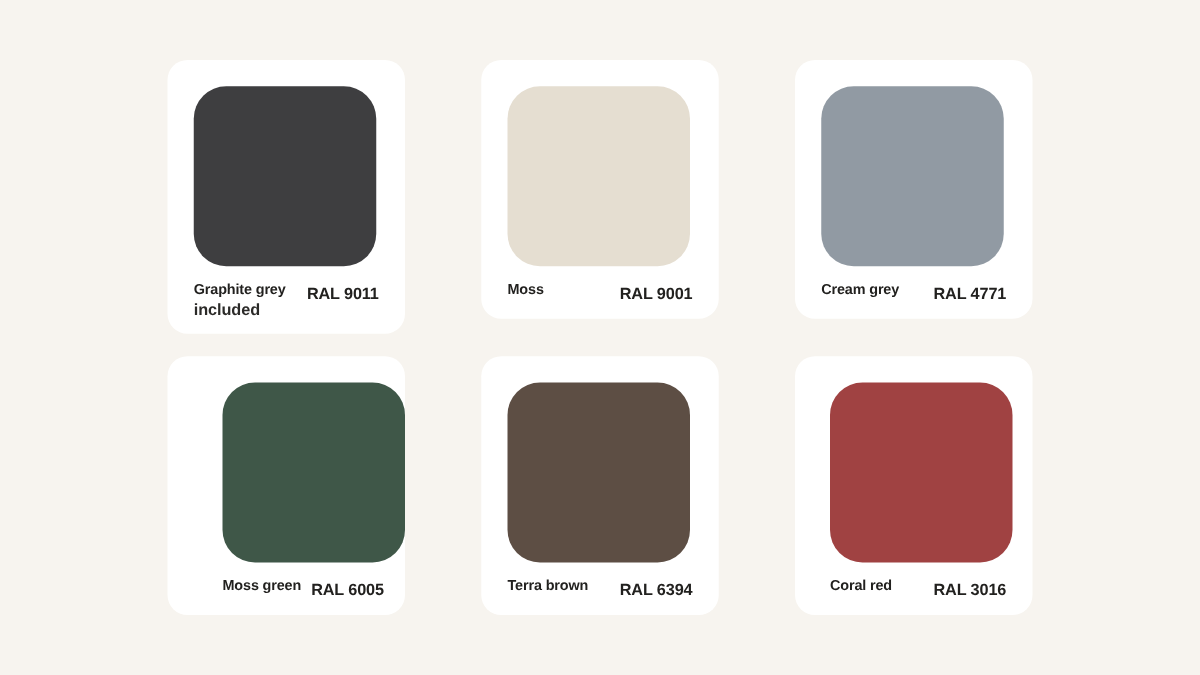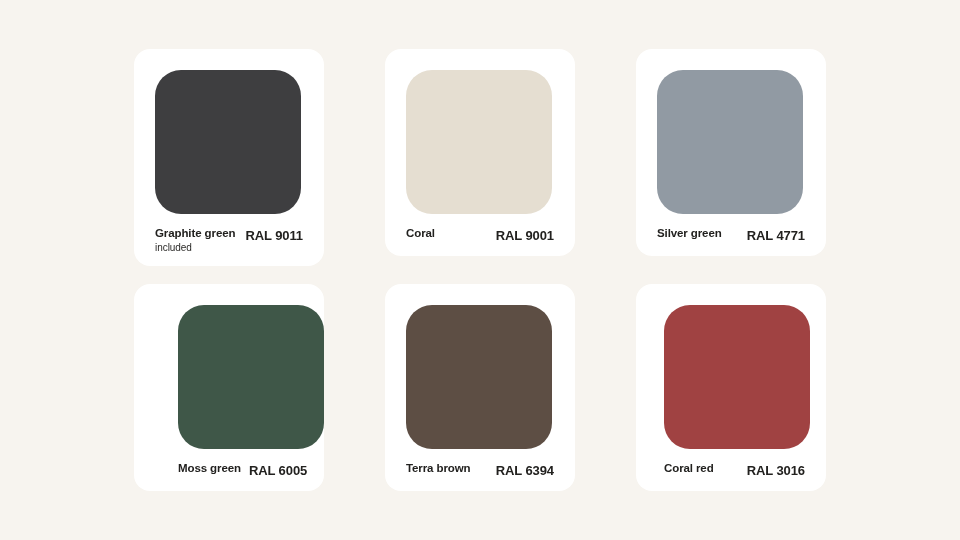--- a/index.html
+++ b/index.html
@@ -66,22 +66,22 @@
 
   .swatch-name {
     font-size: 11.5px;
     font-weight: bold;
     color: #22211f;
     letter-spacing: -0.1px;
     white-space: nowrap;
   }
 
   .swatch-note {
-    font-size: 10px;
-    font-weight: normal;
+    font-size: 13px;
+    font-weight: bold;
     color: #2b2a28;
     margin-top: 3px;
     letter-spacing: -0.05px;
     white-space: nowrap;
   }
 
   .swatch-note:empty {
     display: none;
   }
 
@@ -97,43 +97,43 @@
 </head>
 <body style="background-color: rgb(247, 244, 239);">
 
 <div class="palette-page">
   <div class="swatch-grid">
 
     <div class="swatch-card" style="background-color: rgb(255, 255, 255);">
       <div class="swatch-tile" style="background-color: rgb(62, 62, 64);"></div>
       <div class="swatch-meta">
         <div class="swatch-names">
-          <span class="swatch-name">Graphite green</span>
+          <span class="swatch-name">Graphite grey</span>
           <span class="swatch-note">included</span>
         </div>
         <span class="swatch-code">RAL 9011</span>
       </div>
     </div>
 
     <div class="swatch-card" style="background-color: rgb(255, 255, 255);">
       <div class="swatch-tile" style="background-color: rgb(229, 222, 209);"></div>
       <div class="swatch-meta">
         <div class="swatch-names">
-          <span class="swatch-name">Coral</span>
+          <span class="swatch-name">Moss</span>
 
         </div>
         <span class="swatch-code">RAL 9001</span>
       </div>
     </div>
 
     <div class="swatch-card" style="background-color: rgb(255, 255, 255);">
       <div class="swatch-tile" style="background-color: rgb(145, 154, 163);"></div>
       <div class="swatch-meta">
         <div class="swatch-names">
-          <span class="swatch-name">Silver green</span>
+          <span class="swatch-name">Cream grey</span>
 
         </div>
         <span class="swatch-code">RAL 4771</span>
       </div>
     </div>
 
     <div class="swatch-card" style="background-color: rgb(255, 255, 255); padding-left: 44px;">
       <div class="swatch-tile" style="background-color: rgb(63, 87, 72);"></div>
       <div class="swatch-meta">
         <div class="swatch-names">

